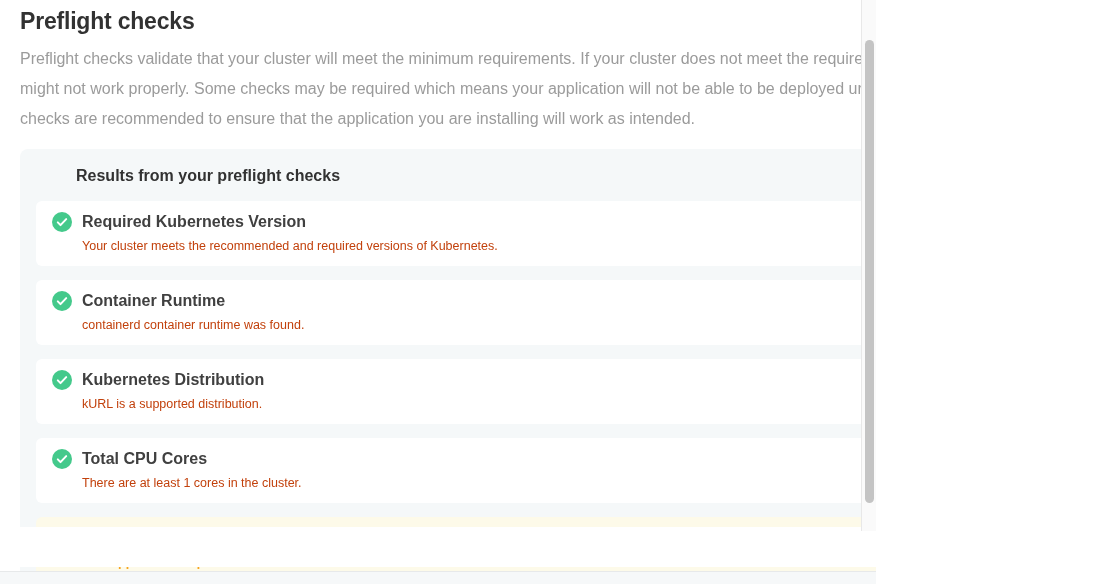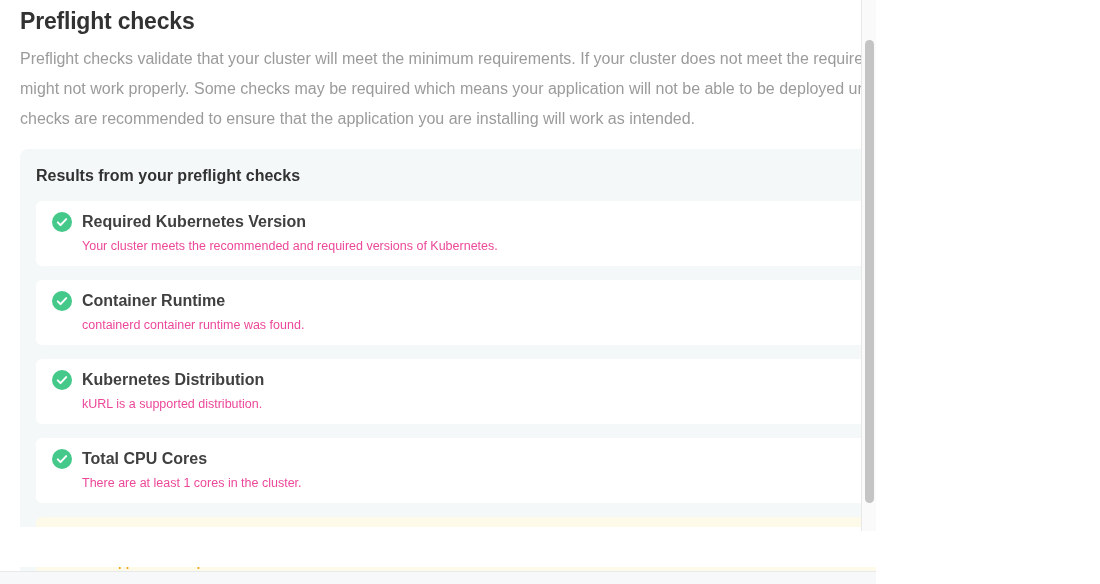--- a/index.html
+++ b/index.html
@@ -26,35 +26,36 @@
     margin-top: 15px;
     background: #f5f8f9;
     border-radius: 8px;
     padding: 16px;
     height: 500px; 
   }
   .results-header {
     display: flex; justify-content: space-between; align-items: flex-start;
     padding: 2px 20px 0 0;
     margin-bottom: 16px;
+    margin-left: 40px;
   }
   .results-title { font-size: 16px; font-weight: bold; color: #323232; }
   .cancel-link { font-size: 14px; color: #f65c5c; cursor: pointer; }
   .check-item {
     background: #ffffff;
     border-radius: 6px;
     padding: 11px 16px 13px;
     margin-bottom: 14px;
     min-height: 57px;
   }
   .check-item.warn { background: #fdfae9; }
   .check-row { display: flex; align-items: center; gap: 10px; }
   .check-icon { width: 20px; height: 20px; flex: none; display: block; }
   .check-title { font-size: 16px; font-weight: bold; color: #404040; }
-  .check-msg { margin: 7px 0 0 30px; font-size: 12.5px; color: #ec4899; }
+  .check-msg { margin: 7px 0 0 30px; font-size: 12.5px; color: #c2410c; }
   .check-item.warn .check-msg { color: #f7a51e; font-weight: bold; }
   .footer {
     position: absolute; left: 0; top: 527px;
     width: 1100px; height: 40px;
     background: #ffffff;
     display: flex; justify-content: flex-end; align-items: center;
     padding-right: 5px;
   }
   .btn-continue {
     background: #326de6;

